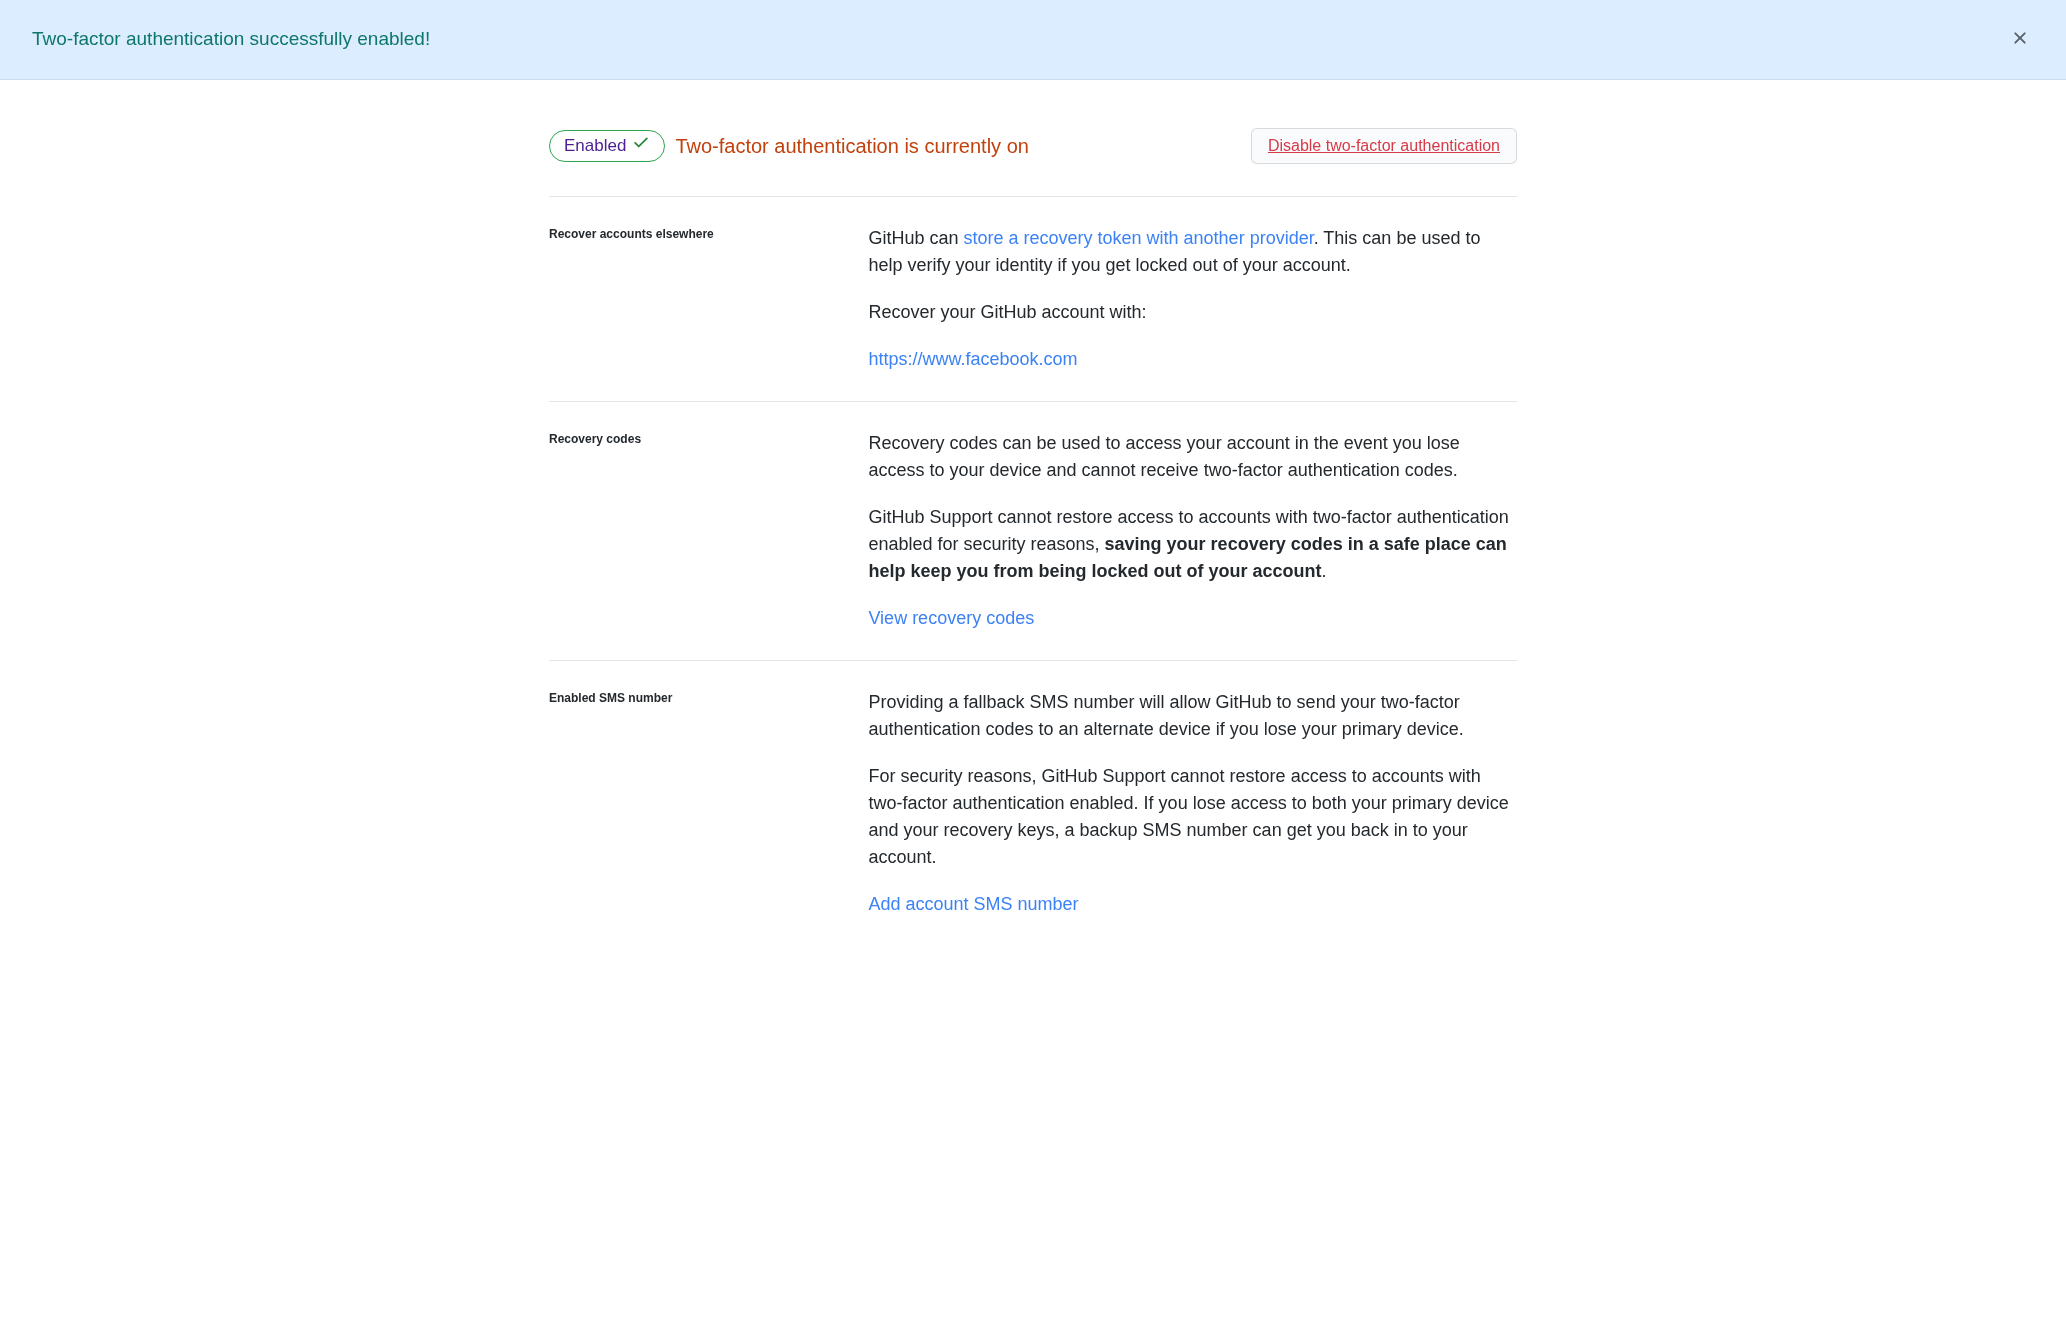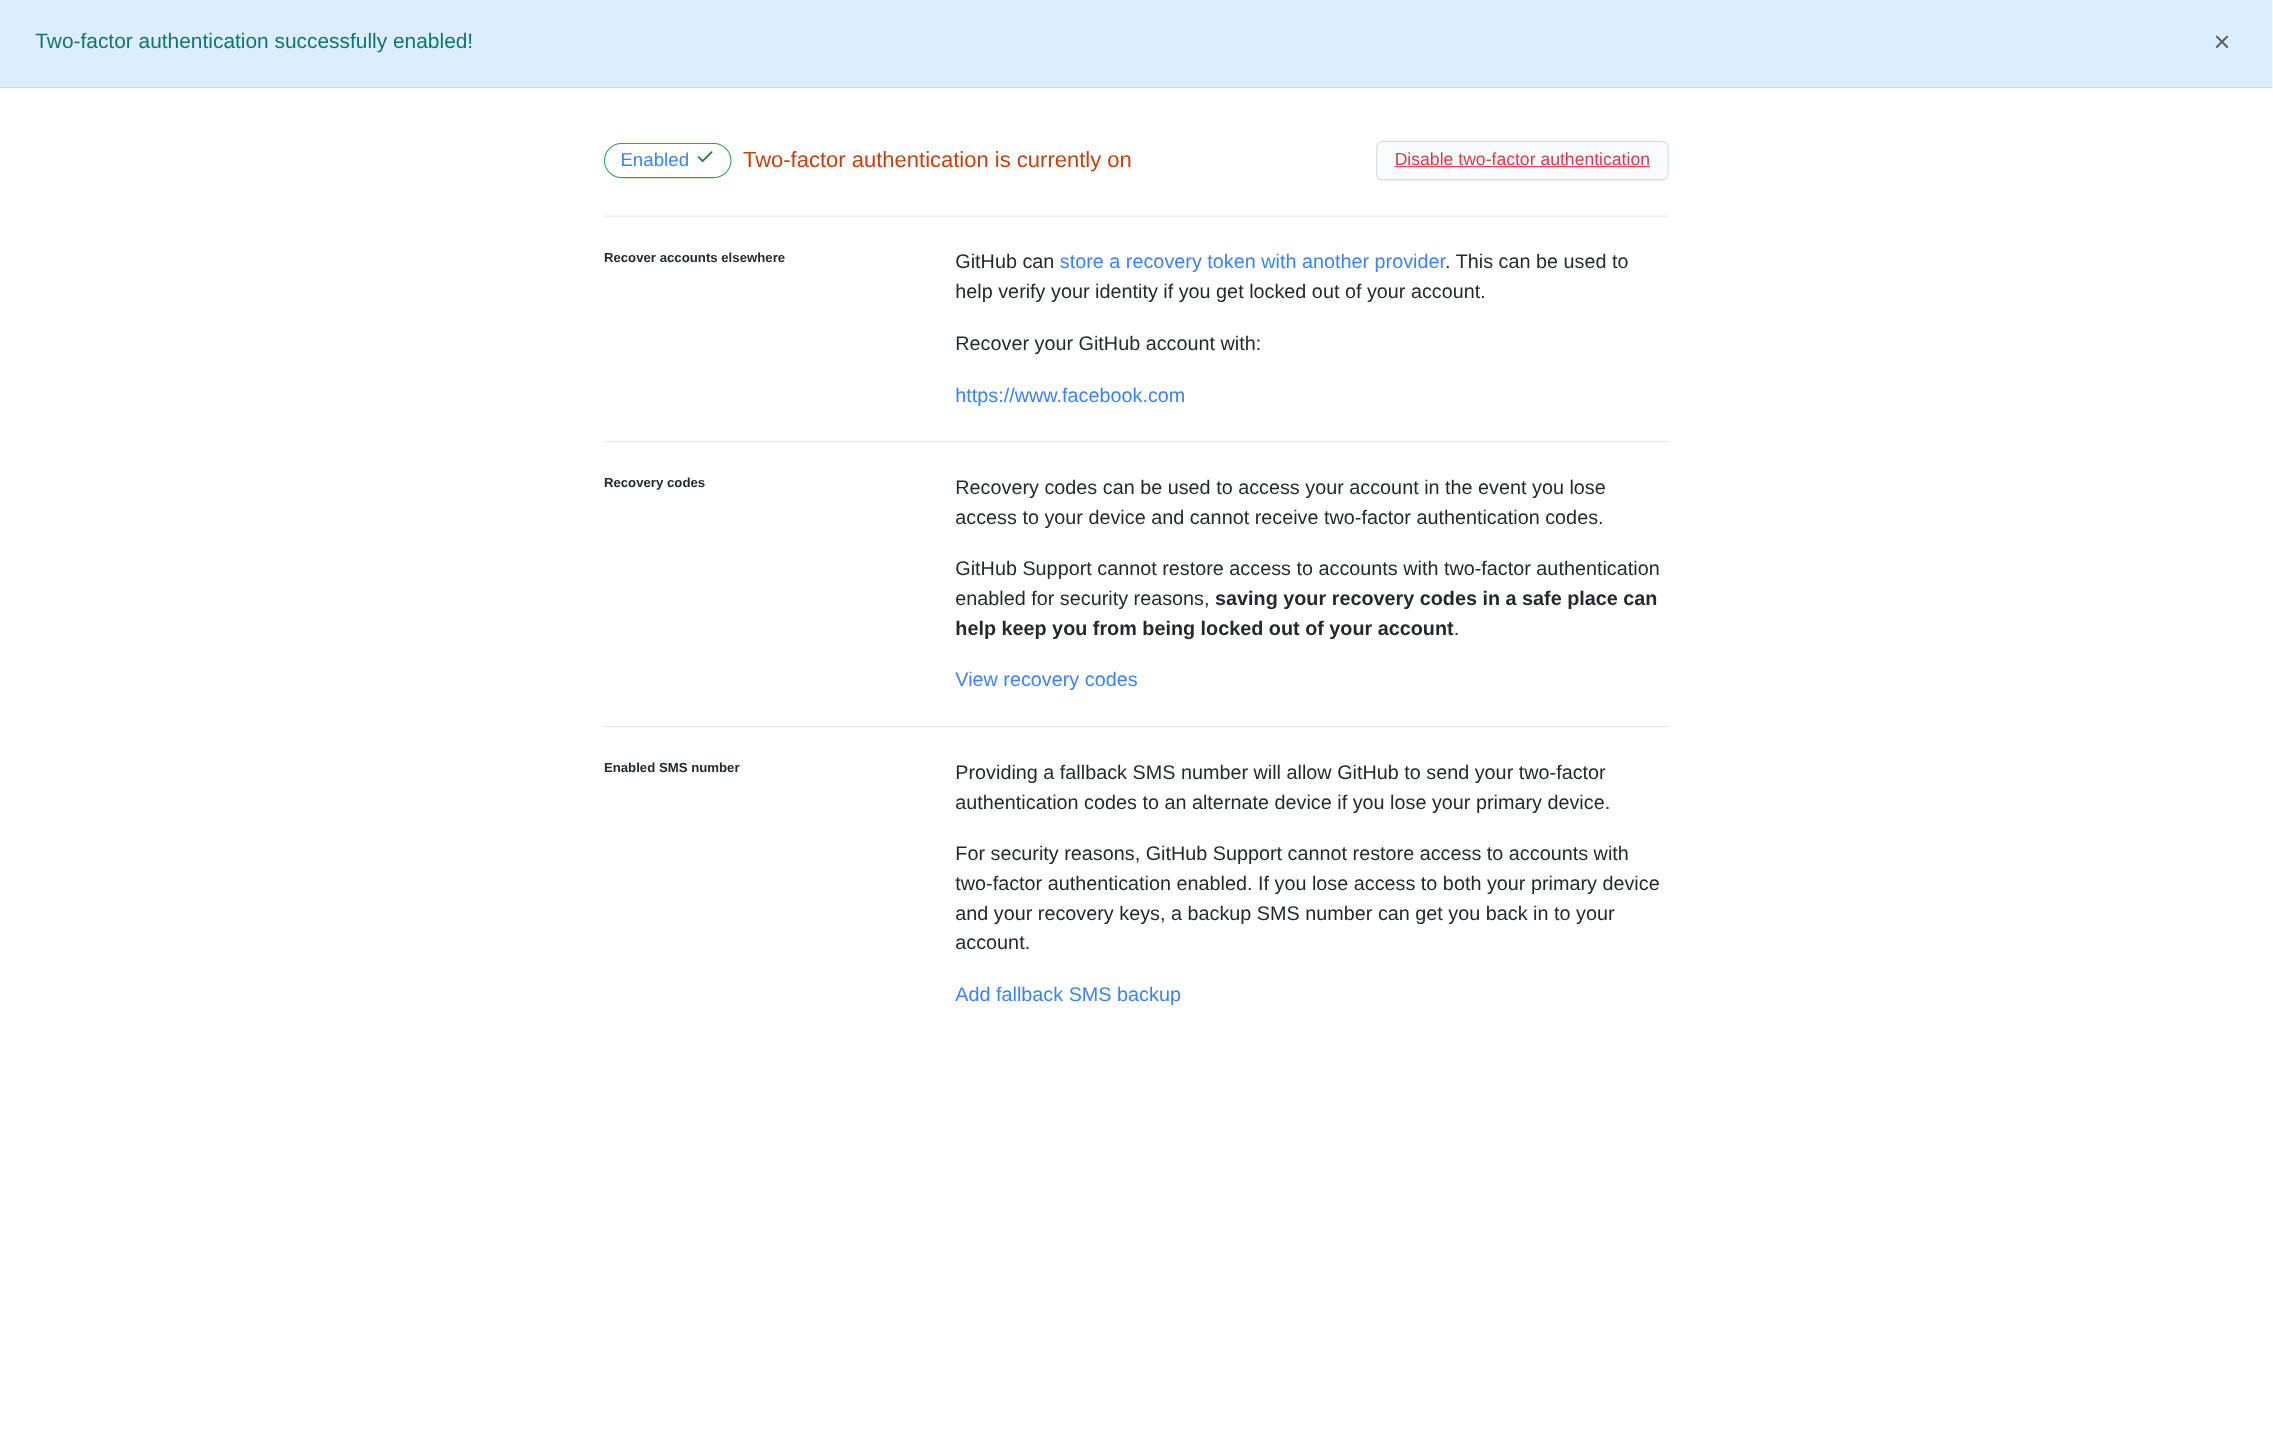--- a/index.html
+++ b/index.html
@@ -51,21 +51,21 @@
     .header-left {
       display: flex;
       align-items: center;
       gap: 10px;
     }
     .enabled-pill {
       display: inline-flex;
       align-items: center;
       gap: 6px;
       border: 1.5px solid #2ea44f;
-      color: #3b82f6;
+      color: #4c1d95;
       border-radius: 2em;
       padding: 2px 14px 2px 14px;
       font-size: 17px;
       font-weight: 500;
       background: #fff;
     }
     .enabled-pill svg {
       fill: #22863a;
       width: 18px;
       height: 18px;
@@ -163,16 +163,16 @@
       </p>
       <p><a class="link">View recovery codes</a></p>
     </div>
   </div>
 
   <div class="section">
     <div class="section-label">Enabled SMS number</div>
     <div class="section-body">
       <p>Providing a fallback SMS number will allow GitHub to send your two-factor authentication codes to an alternate device if you lose your primary device.</p>
       <p>For security reasons, GitHub Support cannot restore access to accounts with two-factor authentication enabled. If you lose access to both your primary device and your recovery keys, a backup SMS number can get you back in to your account.</p>
-      <p><a class="link">Add fallback SMS backup</a></p>
+      <p><a class="link">Add account SMS number</a></p>
     </div>
   </div>
 </div>
 
 </body></html>

